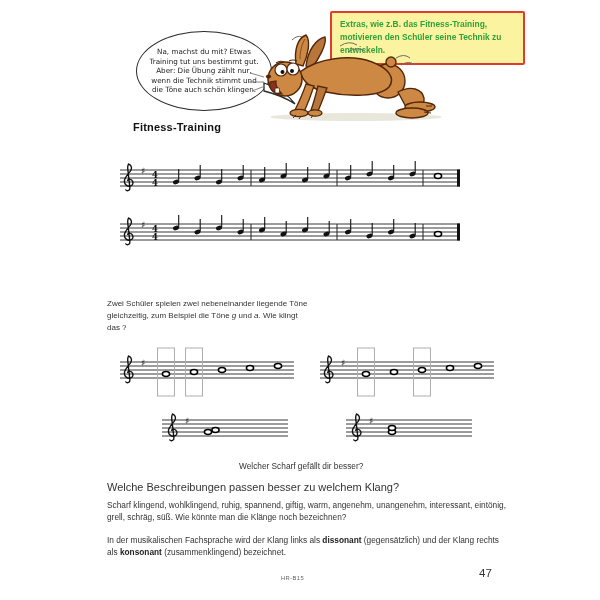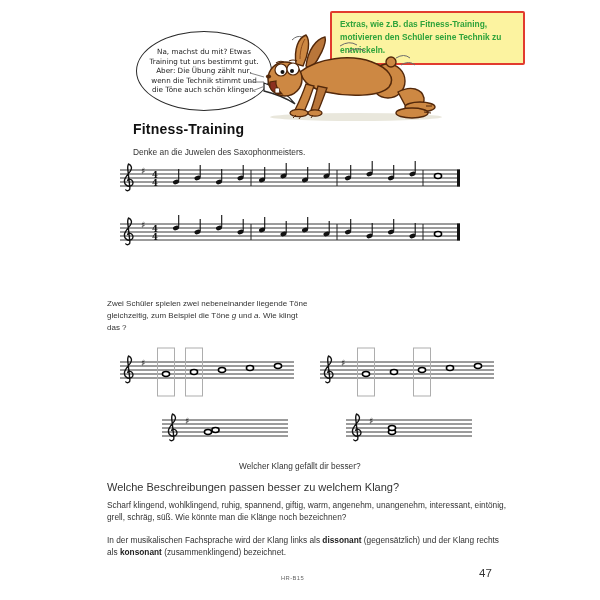--- a/index.html
+++ b/index.html
@@ -9,21 +9,21 @@
   .callout{left:330px;top:11px;width:176px;padding:5px 7px 6px 8px;
            background:#fcf3a0;border:2px solid #e23b2e;border-radius:2px;
            color:#2fa33b;font-size:8.4px;line-height:1.55;font-weight:bold;z-index:2;}
   .bubble{left:136px;top:31px;width:134px;height:78px;background:#fff;
           border:1.5px solid #2a2a2a;border-radius:50%;display:flex;align-items:center;
           justify-content:center;text-align:center;z-index:3;}
   .bubble span{display:block;padding:6px 12px;font-size:7.2px;line-height:1.32;
           font-family:"DejaVu Sans",sans-serif;color:#222;}
   .bubble-tail{left:262px;top:80px;z-index:4;}
   .rabbit{left:248px;top:34px;z-index:5;}
-  .h-title{font-weight:bold;color:#111;font-size:14px;letter-spacing:.2px;margin:0;}
+  .h-title{font-weight:bold;color:#111;font-size:11px;letter-spacing:.2px;margin:0;}
   .fitness-title{left:133px;top:121px;}
   .caption{left:133px;top:147px;font-size:8.4px;color:#333;}
   .peperoni-title{left:107px;top:274px;}
   .cols{left:107px;top:298px;width:402px;display:flex;gap:10px;}
   .col{font-size:8px;line-height:1.5;color:#333;}
   .col.left{width:202px;}
   .col.right{width:196px;}
   .staff-box{z-index:1;}
   .q1{left:239px;top:461px;font-size:8.3px;color:#333;}
   .q2{left:107px;top:481px;font-size:11px;color:#333;}
@@ -98,21 +98,20 @@
       <path d="M28,29 q4,-3 8,-1 M41,27 q4,-2 8,0" stroke="#53280a" stroke-width="1.1" fill="none"></path>
       <g stroke="#777" stroke-width=".9">
         <path d="M16,43 L2,39"></path>
           <path d="M16,48 L1,48"></path>
           <path d="M17,52 L4,57"></path>
       </g>
     </g>
   </svg>
 
   <h2 class="abs h-title fitness-title">Fitness-Training</h2>
-  <div class="abs caption">Denke an die Juwelen des Saxophonmeisters.</div>
 
   <div class="abs staff-box" style="left:116px;top:156px"><svg width="348" height="46" viewBox="0 0 348 46">
         <line x1="4" y1="14" x2="344" y2="14" stroke="#222" stroke-width="0.9"></line>
         <line x1="4" y1="18" x2="344" y2="18" stroke="#222" stroke-width="0.9"></line>
         <line x1="4" y1="22" x2="344" y2="22" stroke="#222" stroke-width="0.9"></line>
         <line x1="4" y1="26" x2="344" y2="26" stroke="#222" stroke-width="0.9"></line>
         <line x1="4" y1="30" x2="344" y2="30" stroke="#222" stroke-width="0.9"></line>
         <path d="M12.5,8 C15.8,9.2 16.4,12.4 14.2,15.4 C11,19.4 8.4,21.8 8.4,25.2 C8.4,28.6 11.4,30.6 14,30.1 C16.6,29.6 17.6,27.2 16.6,25.2 C15.6,23.2 13,22.7 11.6,24.2 M12.5,8 C11.4,9.8 11.6,12.8 12.1,16 L13.9,31.8 C14.2,34.4 11.2,35.6 9.8,33.9" transform="translate(0,0)" fill="none" stroke="#111" stroke-width="1.4" stroke-linecap="round"></path>
         <text x="25" y="17.6" font-size="9" font-family="DejaVu Sans, sans-serif" fill="#111">♯</text>
         <text x="36" y="21.6" font-size="8.5" font-weight="bold" font-family="DejaVu Serif, serif" fill="#111">4</text>
@@ -241,21 +240,21 @@
         <line x1="2" y1="22" x2="128" y2="22" stroke="#222" stroke-width="0.9"></line>
         <line x1="2" y1="26" x2="128" y2="26" stroke="#222" stroke-width="0.9"></line>
         <line x1="2" y1="30" x2="128" y2="30" stroke="#222" stroke-width="0.9"></line>
         <line x1="2" y1="34" x2="128" y2="34" stroke="#222" stroke-width="0.9"></line>
         <path d="M12.5,8 C15.8,9.2 16.4,12.4 14.2,15.4 C11,19.4 8.4,21.8 8.4,25.2 C8.4,28.6 11.4,30.6 14,30.1 C16.6,29.6 17.6,27.2 16.6,25.2 C15.6,23.2 13,22.7 11.6,24.2 M12.5,8 C11.4,9.8 11.6,12.8 12.1,16 L13.9,31.8 C14.2,34.4 11.2,35.6 9.8,33.9" transform="translate(0,4)" fill="none" stroke="#111" stroke-width="1.4" stroke-linecap="round"></path>
         <text x="25" y="21.6" font-size="9" font-family="DejaVu Sans, sans-serif" fill="#111">♯</text>
         <ellipse cx="48" cy="30" rx="3.6" ry="2.4" fill="#fff" stroke="#000" stroke-width="1.5"></ellipse>
         <ellipse cx="48" cy="26" rx="3.6" ry="2.4" fill="#fff" stroke="#000" stroke-width="1.5"></ellipse>
       </svg></div>
 
-  <div class="abs q1">Welcher Klang gefällt dir besser?</div>
+  <div class="abs q1">Welcher Scharf gefällt dir besser?</div>
   <div class="abs q2">Welche Beschreibungen passen besser zu welchem Klang?</div>
   <div class="abs adjectives">Scharf klingend, wohlklingend, ruhig, spannend, giftig, warm, angenehm, unangenehm, interessant, eintönig, grell, schräg, süß. Wie könnte man die Klänge noch bezeichnen?</div>
 
   <p class="abs terms" style="margin:0"><span>In der musikalischen Fachsprache wird der Klang links als </span><b>dissonant</b><span> (gegensätzlich) und der Klang rechts als </span><b>konsonant</b><span> (zusammenklingend) bezeichnet.</span></p>
 
   <div class="abs footer-code">HR-B15</div>
   <div class="abs page-num">47</div>
 </div>
 
 </body></html>

